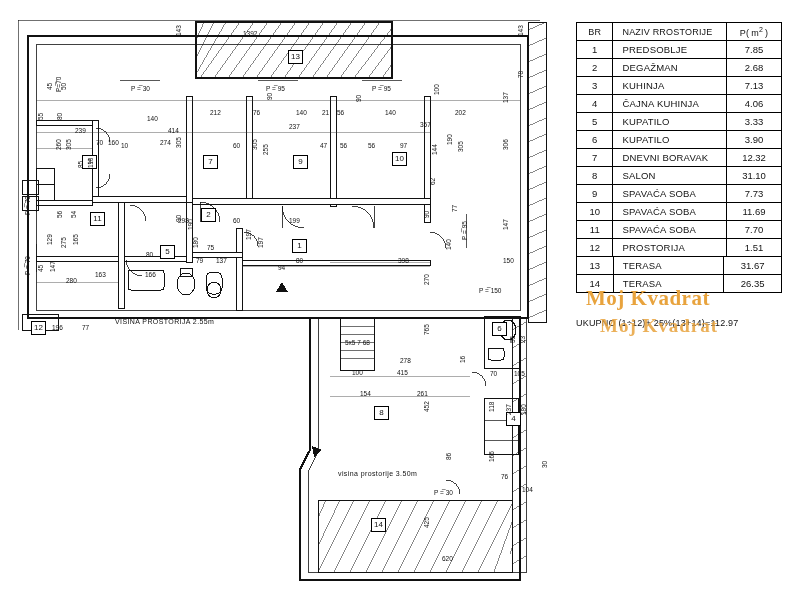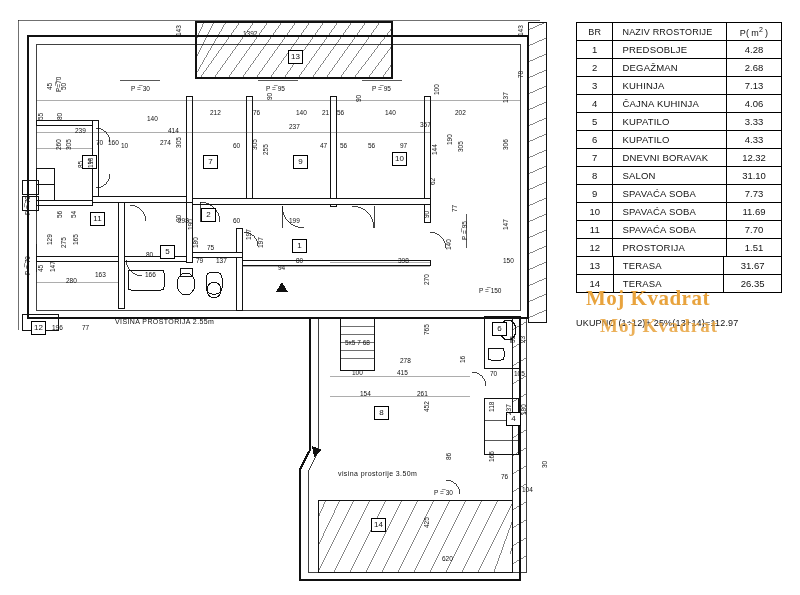--- a/index.html
+++ b/index.html
@@ -444,21 +444,21 @@
     <table>
       <tbody>
         <tr class="hdr">
           <td class="c-br">BR</td>
           <td class="c-name">NAZIV RROSTORIJE</td>
           <td class="c-area">P( m<span class="sup">2</span> )</td>
         </tr>
         <tr>
           <td class="c-br">1</td>
           <td class="c-name">PREDSOBLJE</td>
-          <td class="c-area">4.28</td>
+          <td class="c-area">7.85</td>
         </tr>
         <tr>
           <td class="c-br">2</td>
           <td class="c-name">DEGAŽMAN</td>
           <td class="c-area">2.68</td>
         </tr>
         <tr>
           <td class="c-br">3</td>
           <td class="c-name">KUHINJA</td>
           <td class="c-area">7.13</td>
@@ -469,21 +469,21 @@
           <td class="c-area">4.06</td>
         </tr>
         <tr>
           <td class="c-br">5</td>
           <td class="c-name">KUPATILO</td>
           <td class="c-area">3.33</td>
         </tr>
         <tr>
           <td class="c-br">6</td>
           <td class="c-name">KUPATILO</td>
-          <td class="c-area">4.33</td>
+          <td class="c-area">3.90</td>
         </tr>
         <tr>
           <td class="c-br">7</td>
           <td class="c-name">DNEVNI BORAVAK</td>
           <td class="c-area">12.32</td>
         </tr>
         <tr>
           <td class="c-br">8</td>
           <td class="c-name">SALON</td>
           <td class="c-area">31.10</td>

